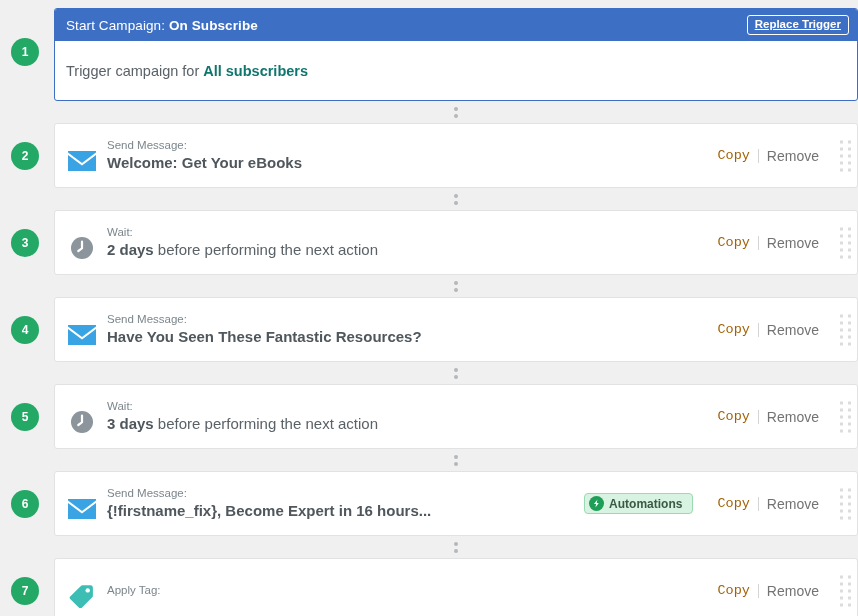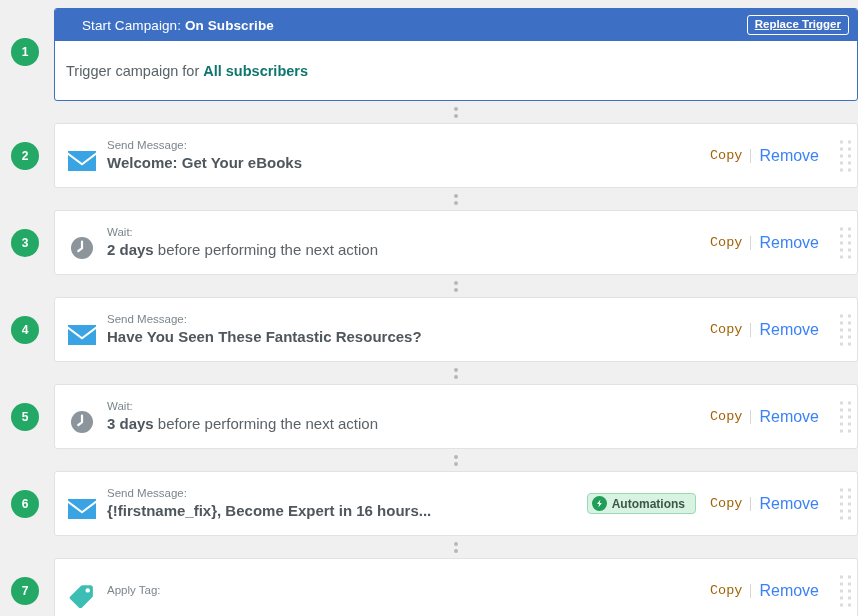--- a/index.html
+++ b/index.html
@@ -64,21 +64,20 @@
     align-items: center;
     justify-content: space-between;
     padding: 0 8px 0 11px;
     box-sizing: border-box;
   }
   .trigger-title {
     color: #ffffff;
     font-size: 13.5px;
     font-weight: bold;
     letter-spacing: .1px;
-    margin-left: 16px;
   }
   .trigger-title .light {
     font-weight: normal;
   }
   .replace-btn {
     border: 1px solid #ffffff;
     border-radius: 3px;
     color: #ffffff;
     font-size: 11.5px;
     font-weight: bold;
@@ -148,21 +147,21 @@
 
   
   .auto-badge {
     display: inline-flex;
     align-items: center;
     gap: 5px;
     background: #d8f3e1;
     border: 1px solid #9bd9b4;
     border-radius: 4px;
     padding: 2px 10px 2px 4px;
-    margin-right: 14px;
+    margin-right: 24px;
     flex: 0 0 auto;
   }
   .auto-badge-icon {
     width: 15px;
     height: 15px;
     border-radius: 50%;
     background: #1e9e56;
     display: flex;
     align-items: center;
     justify-content: center;
@@ -189,22 +188,22 @@
     cursor: pointer;
     font-family: Liberation Mono, monospace;
   }
   .link-sep {
     width: 1px;
     height: 14px;
     background: #d5d5d5;
     margin: 0 8px;
   }
   .link-remove {
-    font-size: 16px;
-    color: #3b82f6;
+    font-size: 14px;
+    color: #737373;
     cursor: pointer;
   }
 
   
   .drag-handle {
     position: absolute;
     right: 6px;
     top: 50%;
     transform: translateY(-50%);
     width: 11px;

